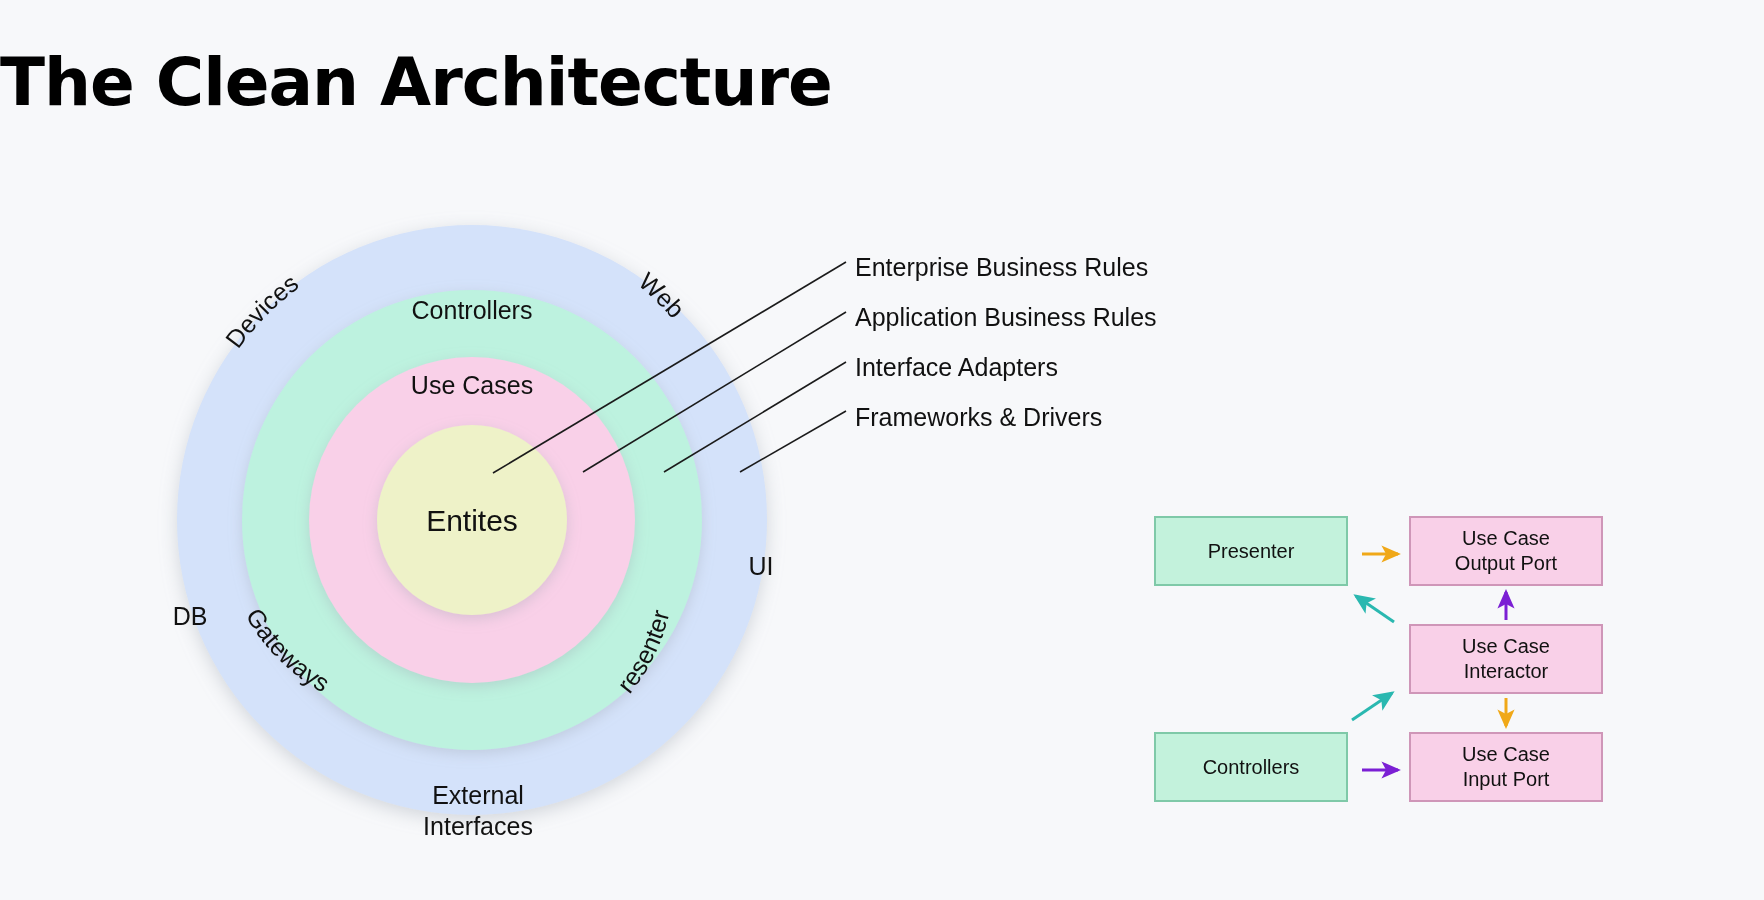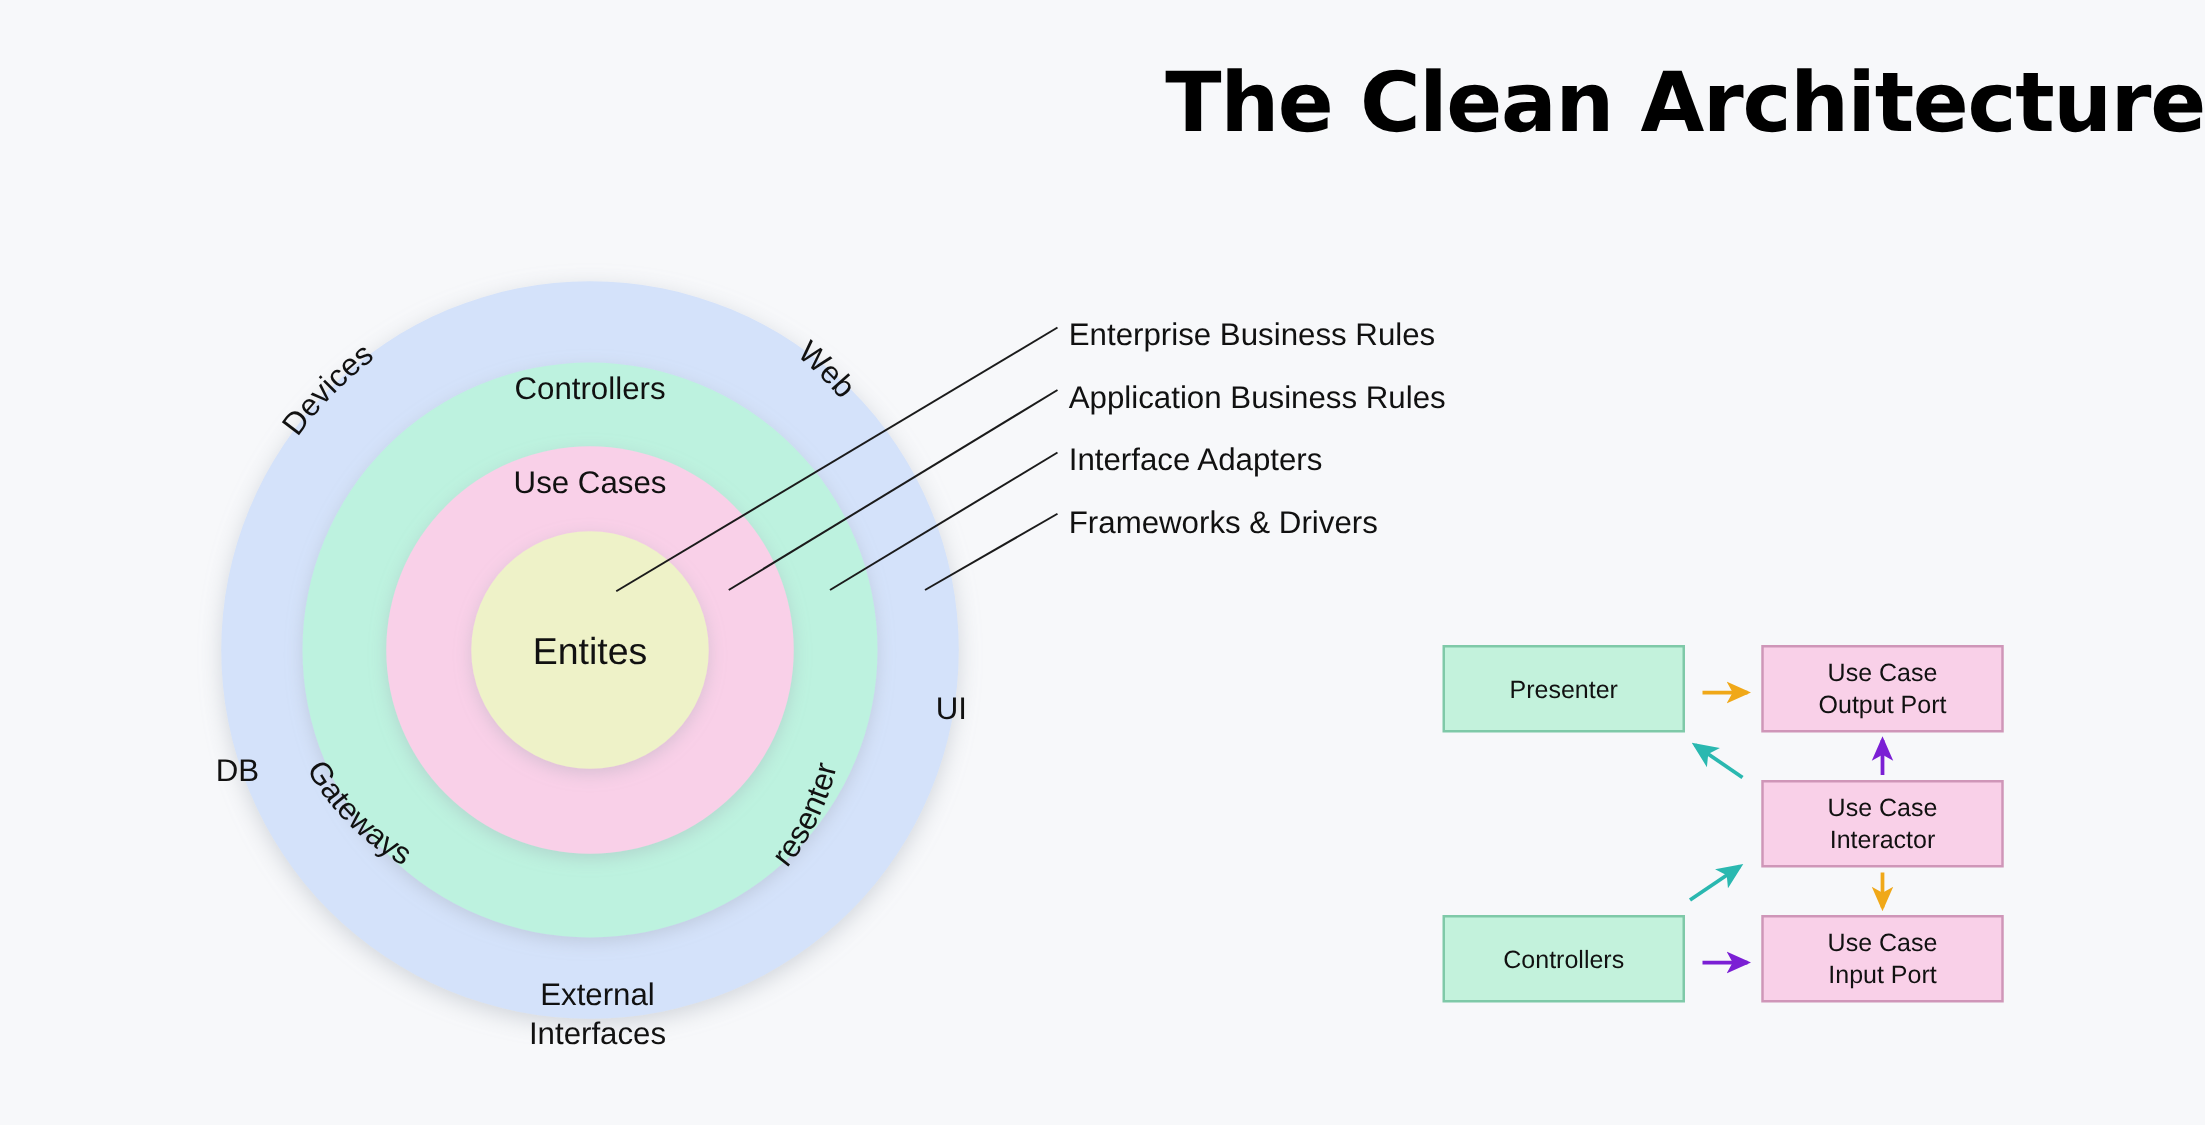--- a/index.html
+++ b/index.html
@@ -18,21 +18,21 @@
     position: absolute;
     left: 0; top: 0;
     width: 1764px;
     height: 900px;
   }
   .page-title {
     position: absolute;
     left: 0;
     top: 44px;
     width: 1764px;
-    text-align: right;
+    text-align: left;
     font-family: "DejaVu Sans", sans-serif;
     font-weight: bold;
     font-size: 66px;
     letter-spacing: -1px;
     color: #000000;
     white-space: nowrap;
   }
   svg { display: block; }
   .ring-label {
     font-family: "Liberation Sans", sans-serif;

